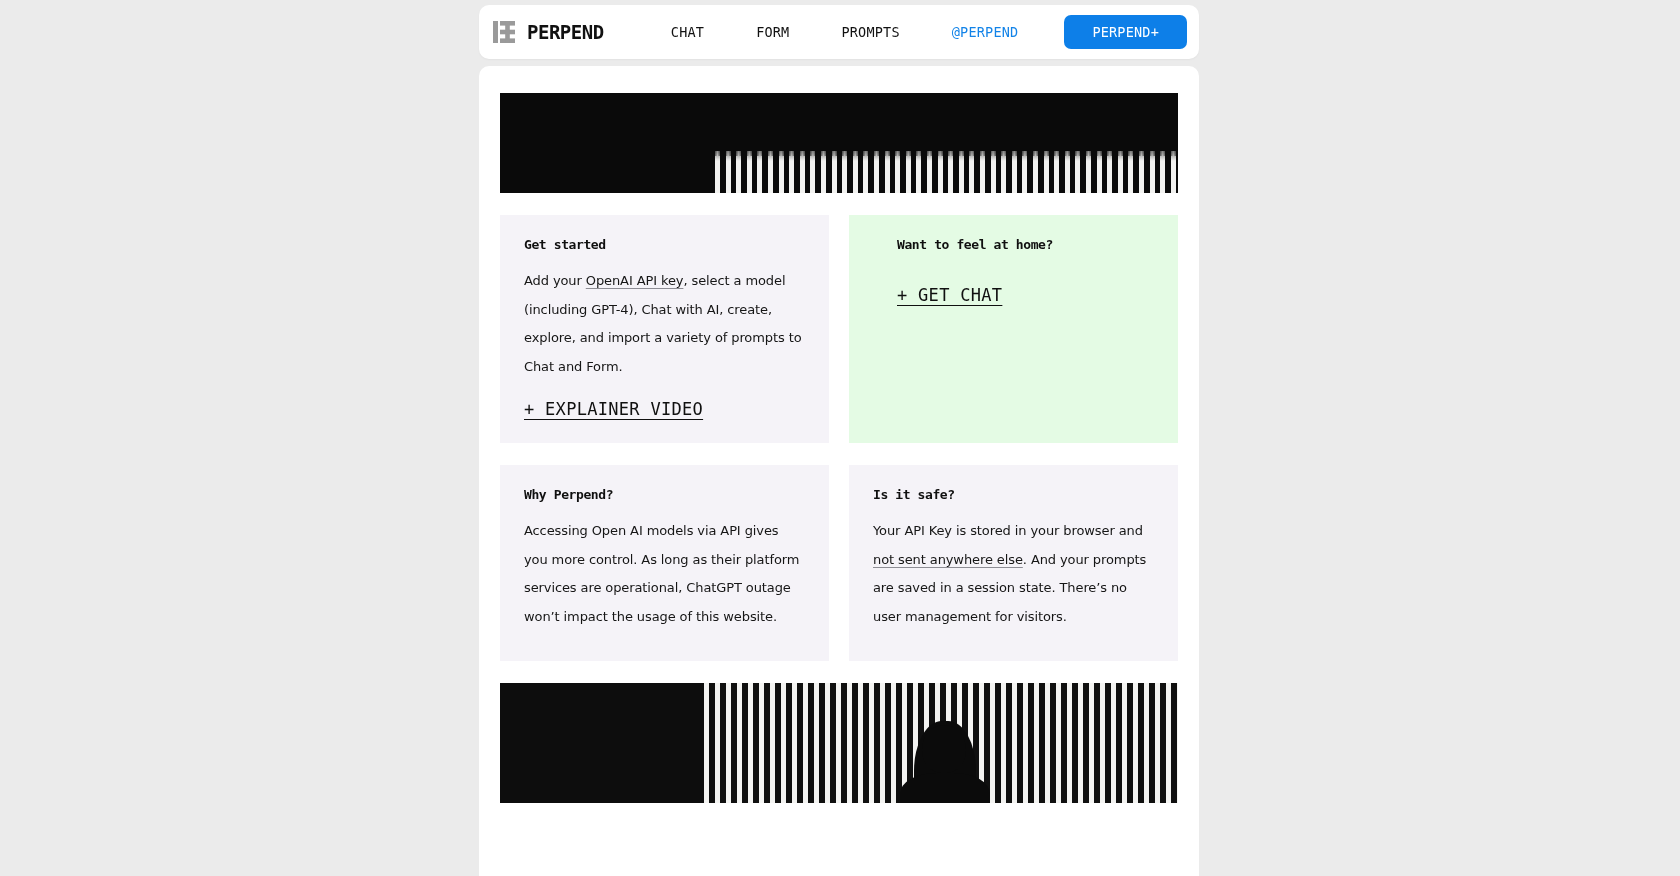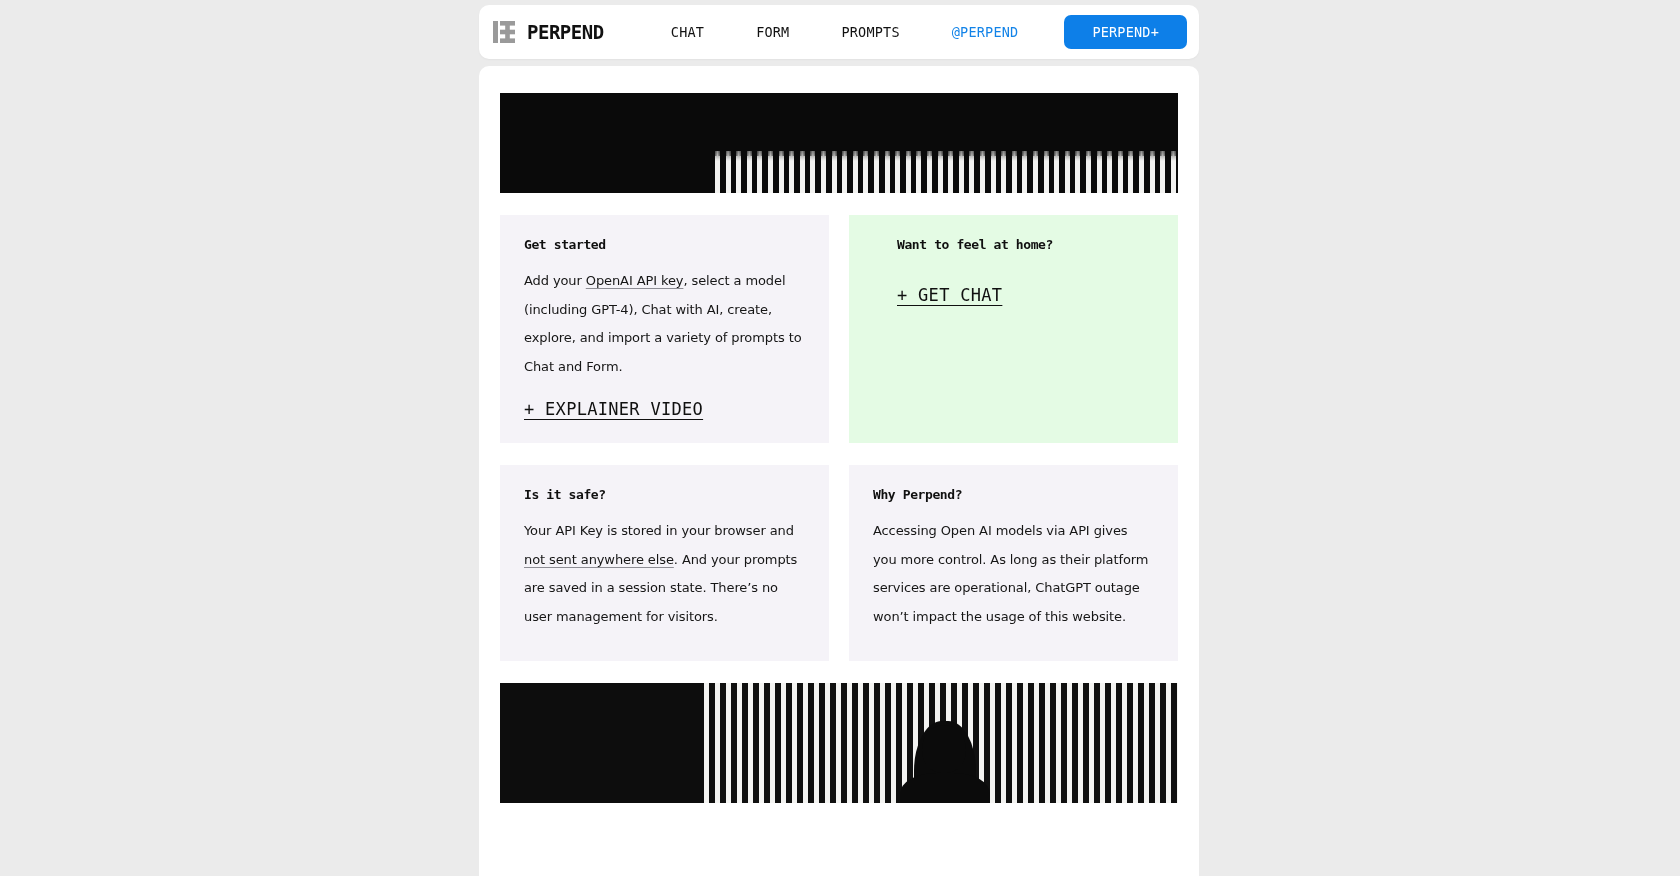--- a/index.html
+++ b/index.html
@@ -299,31 +299,31 @@
       <div class="card green">
         <div class="card-title">Want to feel at home?</div>
         <a class="card-action" href="#">+ GET CHAT</a>
       </div>
 
     </div>
 
     <div class="card-grid row-two">
 
       <div class="card">
+        <div class="card-title">Why Perpend?</div>
+        <div class="card-body">Accessing Open AI models via API gives you more control. As long as their platform services are operational, ChatGPT outage won’t impact the usage of this website.</div>
+      </div>
+
+      <div class="card">
         <div class="card-title">Is it safe?</div>
         <div class="card-body">
           <span>Your API Key is stored in your browser and </span><a class="inline-link" href="#">not sent anywhere else</a><span>. And your prompts are saved in a session state. There’s no user management for visitors.</span>
         </div>
       </div>
 
-      <div class="card">
-        <div class="card-title">Why Perpend?</div>
-        <div class="card-body">Accessing Open AI models via API gives you more control. As long as their platform services are operational, ChatGPT outage won’t impact the usage of this website.</div>
-      </div>
-
     </div>
 
     <div class="media-bottom">
       <div class="stripes-bottom"></div>
       <div class="silhouette"></div>
     </div>
 
   </div>
 
 </div>

